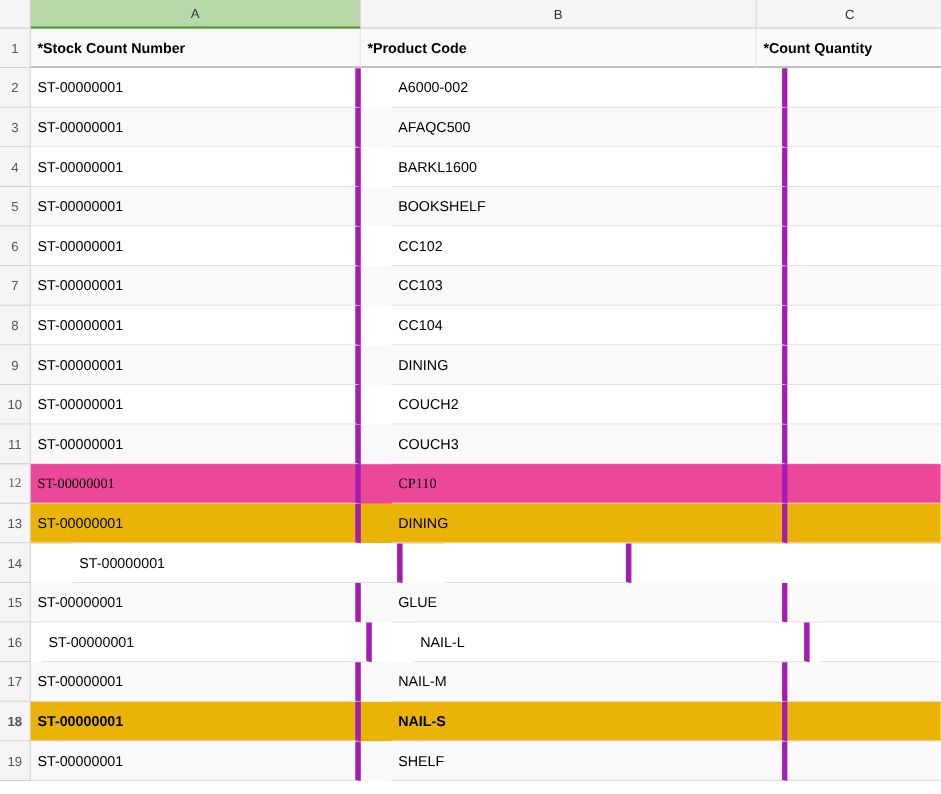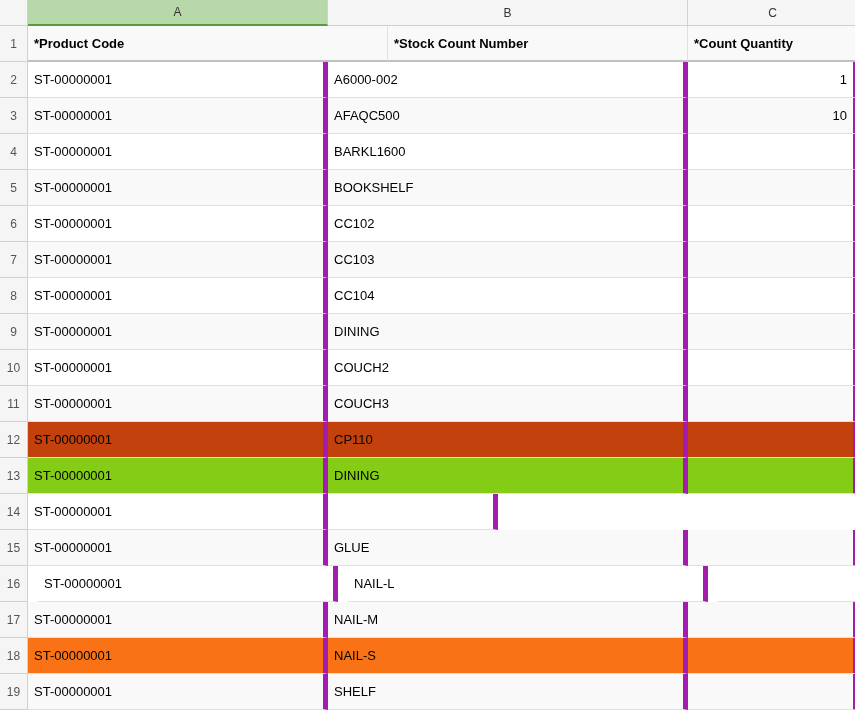--- a/index.html
+++ b/index.html
@@ -108,20 +108,21 @@
     }
 
     .cell.col-a {
       width: 300px;
       min-width: 300px;
     }
 
     .cell.col-b {
       width: 360px;
       min-width: 360px;
+      margin-left: 28px;
     }
 
     .cell.col-c {
       width: 170px;
       min-width: 170px;
       justify-content: flex-end;
     }
 
     .header-cell {
       height: 36px;
@@ -177,25 +178,25 @@
     <div class="header-row">
       <div class="corner-cell"></div>
       <div class="col-header col-a-head selected">A</div>
       <div class="col-header col-b-head">B</div>
       <div class="col-header col-c-head">C</div>
 
     </div>
 
     <div class="row">
       <div class="row-num-cell data-row-num">1</div>
+      <div class="header-cell col-a">
+        <span>*Stock Count Number</span>
+      </div>
       <div class="header-cell col-b">
         <span>*Product Code</span>
-      </div>
-      <div class="header-cell col-a">
-        <span>*Stock Count Number</span>
       </div>
       <div class="header-cell col-c">
         <span>*Count Quantity</span>
       </div>
 
     </div>
 
     <div id="data-rows-container">
     <div class="data-row" style="background: rgb(255, 255, 255);">
       <div class="row-num-cell data-row-num">2</div>
@@ -260,35 +261,35 @@
       <div class="cell col-c"></div>
 
     </div>
         <div class="data-row" style="background: rgb(249, 249, 249);">
       <div class="row-num-cell data-row-num">11</div>
       <div class="cell col-a">ST-00000001</div>
       <div class="cell col-b">COUCH3</div>
       <div class="cell col-c"></div>
 
     </div>
-        <div class="data-row" style="background: #c2410c;">
+        <div class="data-row" style="background: #ec4899; font-family: Liberation Serif, serif;">
       <div class="row-num-cell data-row-num">12</div>
       <div class="cell col-a">ST-00000001</div>
       <div class="cell col-b">CP110</div>
       <div class="cell col-c"></div>
 
     </div>
-        <div class="data-row" style="background: #84cc16;">
+        <div class="data-row" style="background: #eab308;">
       <div class="row-num-cell data-row-num">13</div>
       <div class="cell col-a">ST-00000001</div>
       <div class="cell col-b">DINING</div>
       <div class="cell col-c"></div>
 
     </div>
-        <div class="data-row" style="background: rgb(255, 255, 255);">
+        <div class="data-row" style="background: rgb(255, 255, 255); gap: 38px;">
       <div class="row-num-cell data-row-num">14</div>
       <div class="cell col-a">ST-00000001</div>
       <div class="cell col-c"></div>
 
     </div>
         <div class="data-row" style="background: rgb(249, 249, 249);">
       <div class="row-num-cell data-row-num">15</div>
       <div class="cell col-a">ST-00000001</div>
       <div class="cell col-b">GLUE</div>
       <div class="cell col-c"></div>
@@ -301,21 +302,21 @@
       <div class="cell col-c"></div>
 
     </div>
         <div class="data-row" style="background: rgb(249, 249, 249);">
       <div class="row-num-cell data-row-num">17</div>
       <div class="cell col-a">ST-00000001</div>
       <div class="cell col-b">NAIL-M</div>
       <div class="cell col-c"></div>
 
     </div>
-        <div class="data-row" style="background: #f97316;">
+        <div class="data-row" style="background: #eab308; font-weight: bold;">
       <div class="row-num-cell data-row-num">18</div>
       <div class="cell col-a">ST-00000001</div>
       <div class="cell col-b">NAIL-S</div>
       <div class="cell col-c"></div>
 
     </div>
         <div class="data-row" style="background: rgb(249, 249, 249);">
       <div class="row-num-cell data-row-num">19</div>
       <div class="cell col-a">ST-00000001</div>
       <div class="cell col-b">SHELF</div>

